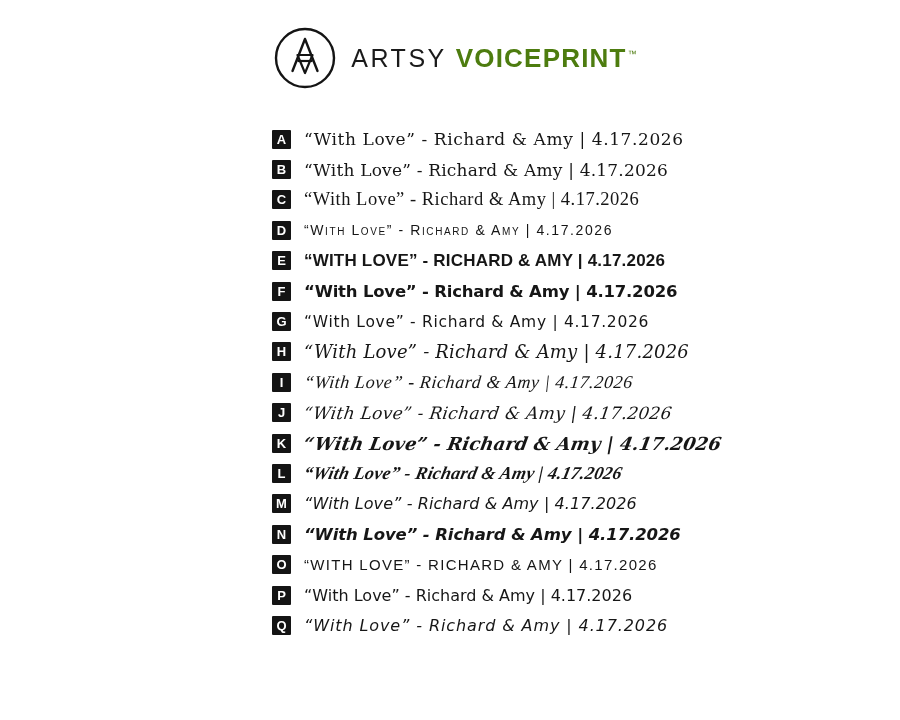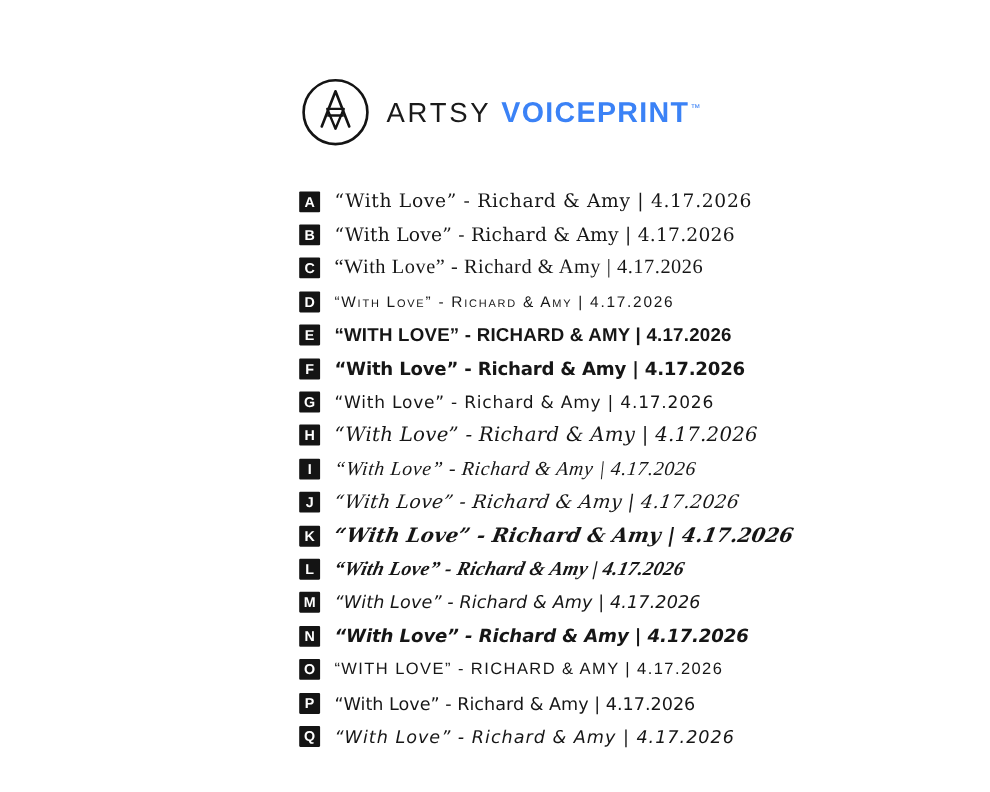--- a/index.html
+++ b/index.html
@@ -23,21 +23,20 @@
   }
 
   
   .header {
     display: flex;
     align-items: center;
     justify-content: center;
     gap: 14px;
     padding-top: 26px;
     padding-left: 10px;
-    margin-top: 44px;
   }
 
   .logo-mark {
     width: 64px;
     height: 64px;
     flex: 0 0 auto;
   }
 
   .brand-wrap {
     display: flex;
@@ -51,21 +50,21 @@
     letter-spacing: 2.5px;
     font-weight: 400;
     color: #1a1a1a;
   }
 
   .brand-voiceprint {
     font-family: "Liberation Sans", sans-serif;
     font-size: 26px;
     letter-spacing: 1.2px;
     font-weight: 700;
-    color: #3b82f6;
+    color: #4d7c0f;
   }
 
   .brand-tm {
     font-size: 9px;
     vertical-align: super;
     letter-spacing: 0;
     font-weight: 400;
     margin-left: 1px;
   }
 

